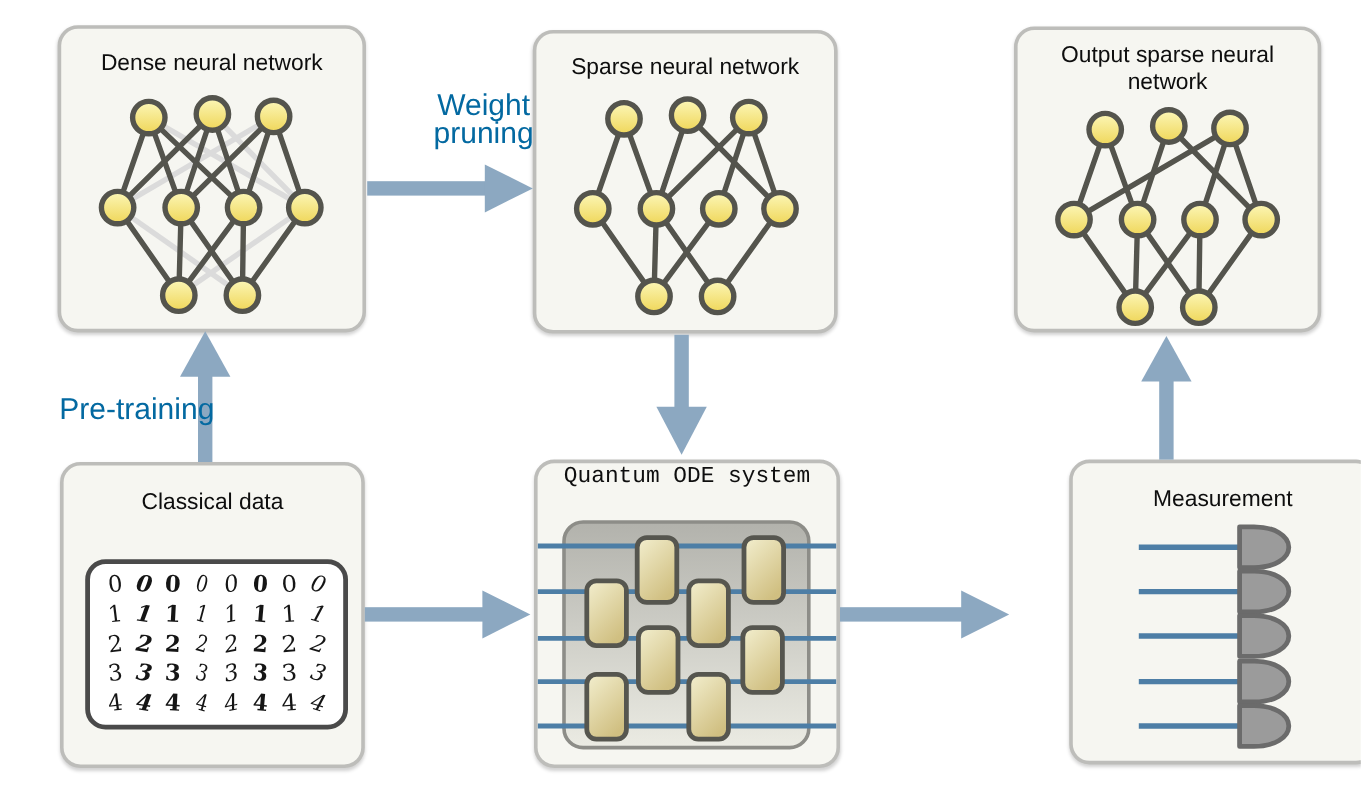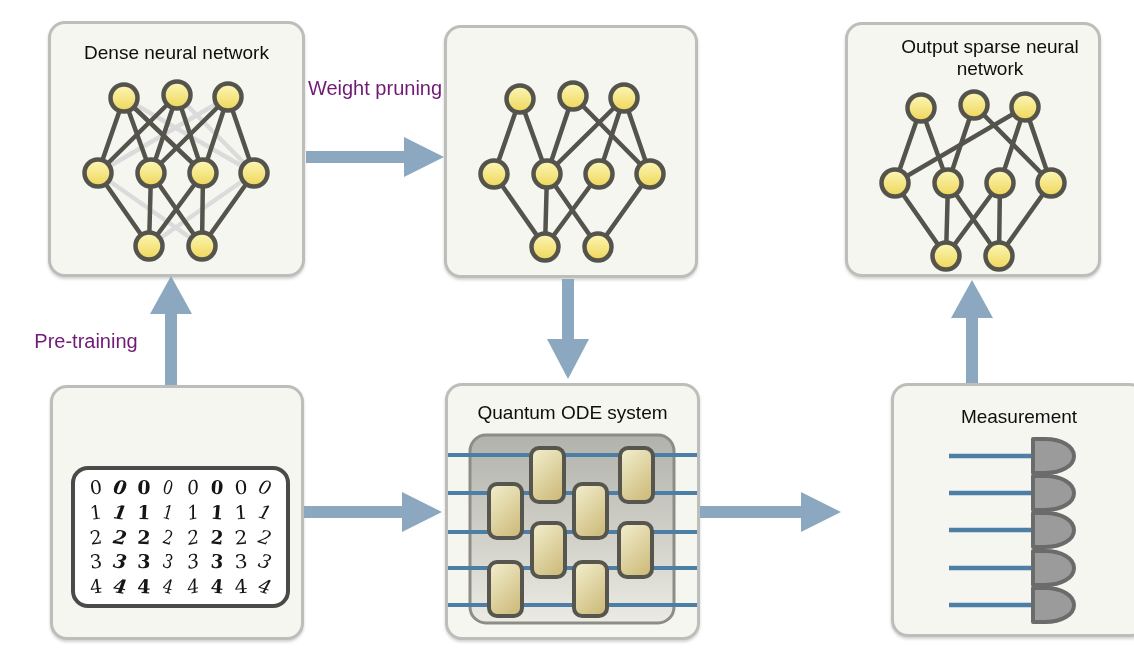--- a/index.html
+++ b/index.html
@@ -30,25 +30,26 @@
     text-align:center;
     font-size:19px;
     line-height:22px;
     color:#0e0e0e;
     z-index:5;
   }
   .net{position:absolute;left:0;top:0;z-index:2;}
 
   .flow-label{
     position:absolute;
-    font-size:20px;
+    font-size:25px;
     line-height:23px;
-    color:#701a75;
+    color:#0369a1;
     text-align:center;
     z-index:6;
+    margin-left:28px;
   }
   .shaft{position:absolute;background:var(--arrow);z-index:4;}
   .ah{position:absolute;width:0;height:0;z-index:4;}
   .ah-right{border-top:20px solid transparent;border-bottom:20px solid transparent;border-left:40px solid var(--arrow);}
   .ah-up{border-left:21px solid transparent;border-right:21px solid transparent;border-bottom:38px solid var(--arrow);}
   .ah-down{border-left:21px solid transparent;border-right:21px solid transparent;border-top:40px solid var(--arrow);}
 
   .mnist-panel{
     position:absolute;left:18px;top:78px;width:219px;height:142px;
     background:#ffffff;border:4px solid #4A4A4A;border-radius:17px;
@@ -113,20 +114,21 @@
         <circle cx="47" cy="149" r="13.5" fill="url(#gnode-dense)" stroke="#54544D" stroke-width="4.5"></circle>
         <circle cx="100" cy="149" r="13.5" fill="url(#gnode-dense)" stroke="#54544D" stroke-width="4.5"></circle>
         <circle cx="152" cy="149" r="13.5" fill="url(#gnode-dense)" stroke="#54544D" stroke-width="4.5"></circle>
         <circle cx="203" cy="149" r="13.5" fill="url(#gnode-dense)" stroke="#54544D" stroke-width="4.5"></circle>
         <circle cx="98" cy="222" r="13.5" fill="url(#gnode-dense)" stroke="#54544D" stroke-width="4.5"></circle>
         <circle cx="151" cy="222" r="13.5" fill="url(#gnode-dense)" stroke="#54544D" stroke-width="4.5"></circle>
       </svg>
   </div>
 
   <div class="box" style="left:444px;top:25px;width:254px;height:253px;">
+    <div class="box-title" style="margin-top:18px;">Sparse neural network</div>
     <svg class="net" width="248" height="247" viewBox="0 0 248 247">
         <defs>
           <linearGradient id="gnode-sparse" x1="0" y1="0" x2="0" y2="1">
             <stop offset="0" stop-color="#FCF7B8"></stop>
             <stop offset="1" stop-color="#EFD658"></stop>
           </linearGradient>
         </defs>
         <line x1="73" y1="71" x2="47" y2="146" stroke="#54544D" stroke-width="4.5" stroke-linecap="round"></line>
         <line x1="73" y1="71" x2="100" y2="146" stroke="#54544D" stroke-width="4.5" stroke-linecap="round"></line>
         <line x1="126" y1="68" x2="100" y2="146" stroke="#54544D" stroke-width="4.5" stroke-linecap="round"></line>
@@ -145,21 +147,21 @@
         <circle cx="47" cy="146" r="13.5" fill="url(#gnode-sparse)" stroke="#54544D" stroke-width="4.5"></circle>
         <circle cx="100" cy="146" r="13.5" fill="url(#gnode-sparse)" stroke="#54544D" stroke-width="4.5"></circle>
         <circle cx="152" cy="146" r="13.5" fill="url(#gnode-sparse)" stroke="#54544D" stroke-width="4.5"></circle>
         <circle cx="203" cy="146" r="13.5" fill="url(#gnode-sparse)" stroke="#54544D" stroke-width="4.5"></circle>
         <circle cx="98" cy="219" r="13.5" fill="url(#gnode-sparse)" stroke="#54544D" stroke-width="4.5"></circle>
         <circle cx="151" cy="219" r="13.5" fill="url(#gnode-sparse)" stroke="#54544D" stroke-width="4.5"></circle>
       </svg>
   </div>
 
   <div class="box" style="left:845px;top:22px;width:256px;height:255px;">
-    <div class="box-title" style="margin-top:11px;width:180px;margin-left:52px;">Output sparse neural network</div>
+    <div class="box-title" style="margin-top:11px;width:180px;margin-left:35px;">Output sparse neural network</div>
     <svg class="net" width="250" height="249" viewBox="0 0 250 249">
         <defs>
           <linearGradient id="gnode-output" x1="0" y1="0" x2="0" y2="1">
             <stop offset="0" stop-color="#FCF7B8"></stop>
             <stop offset="1" stop-color="#EFD658"></stop>
           </linearGradient>
         </defs>
         <line x1="73" y1="83" x2="47" y2="158" stroke="#54544D" stroke-width="4.5" stroke-linecap="round"></line>
         <line x1="73" y1="83" x2="100" y2="158" stroke="#54544D" stroke-width="4.5" stroke-linecap="round"></line>
         <line x1="126" y1="80" x2="100" y2="158" stroke="#54544D" stroke-width="4.5" stroke-linecap="round"></line>
@@ -179,20 +181,21 @@
         <circle cx="47" cy="158" r="13.5" fill="url(#gnode-output)" stroke="#54544D" stroke-width="4.5"></circle>
         <circle cx="100" cy="158" r="13.5" fill="url(#gnode-output)" stroke="#54544D" stroke-width="4.5"></circle>
         <circle cx="152" cy="158" r="13.5" fill="url(#gnode-output)" stroke="#54544D" stroke-width="4.5"></circle>
         <circle cx="203" cy="158" r="13.5" fill="url(#gnode-output)" stroke="#54544D" stroke-width="4.5"></circle>
         <circle cx="98" cy="231" r="13.5" fill="url(#gnode-output)" stroke="#54544D" stroke-width="4.5"></circle>
         <circle cx="151" cy="231" r="13.5" fill="url(#gnode-output)" stroke="#54544D" stroke-width="4.5"></circle>
       </svg>
   </div>
 
   <div class="box" style="left:50px;top:385px;width:254px;height:255px;">
+    <div class="box-title" style="margin-top:20px;">Classical data</div>
     <div class="mnist-panel" id="mnist">
         <span class="digit">0</span>
         <span class="digit">0</span>
         <span class="digit">0</span>
         <span class="digit">0</span>
         <span class="digit">0</span>
         <span class="digit">0</span>
         <span class="digit">0</span>
         <span class="digit">0</span>
         <span class="digit">1</span>
@@ -224,21 +227,21 @@
         <span class="digit">4</span>
         <span class="digit">4</span>
         <span class="digit">4</span>
         <span class="digit">4</span>
         <span class="digit">4</span>
         <span class="digit">4</span>
       </div>
   </div>
 
   <div class="box" style="left:445px;top:383px;width:255px;height:257px;">
-    <div class="box-title" style="margin-top:16px;">Quantum ODE system</div>
+    <div class="box-title" style="font-family:Liberation Mono, monospace;">Quantum ODE system</div>
     <svg class="net" width="249" height="251" viewBox="0 0 249 251">
       <defs>
         <linearGradient id="ginner" x1="0" y1="0" x2="0" y2="1">
           <stop offset="0" stop-color="#B2B2AC"></stop>
             <stop offset="1" stop-color="#EBEBE3"></stop>
         </linearGradient>
         <linearGradient id="ggate" x1="0" y1="0" x2="0.6" y2="1">
           <stop offset="0" stop-color="#F3EFCF"></stop>
             <stop offset="1" stop-color="#D0BF81"></stop>
         </linearGradient>

